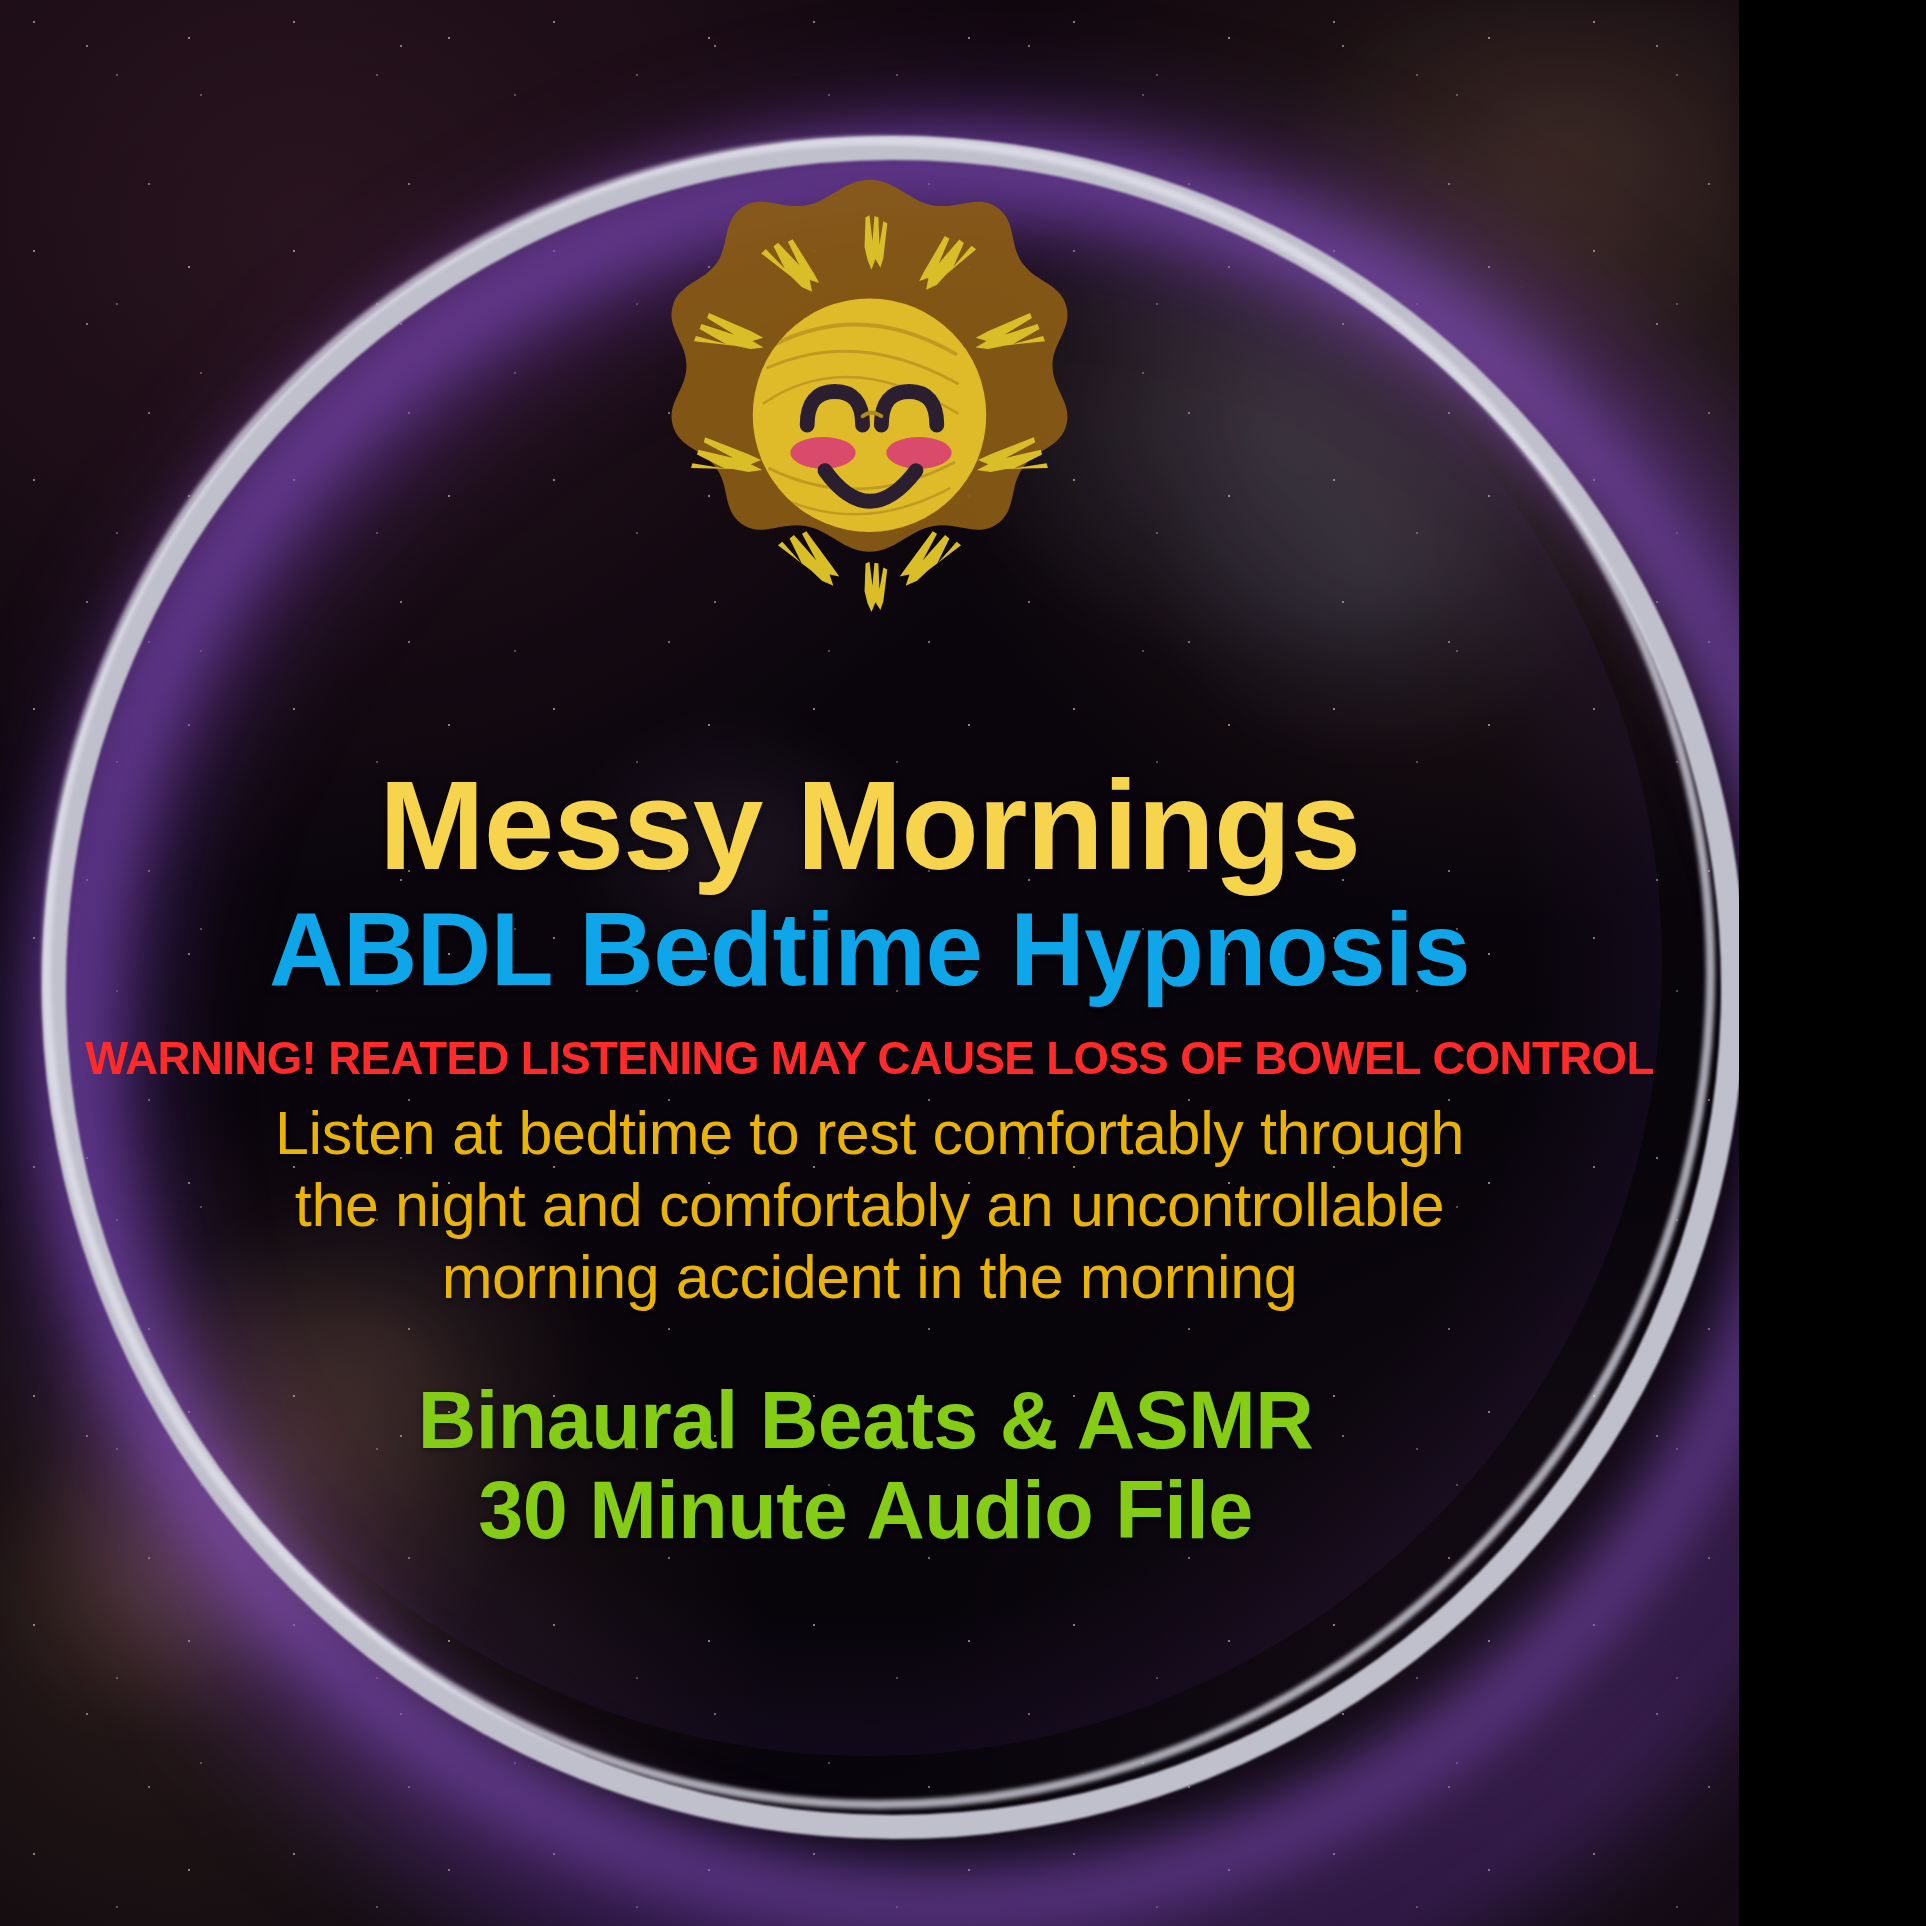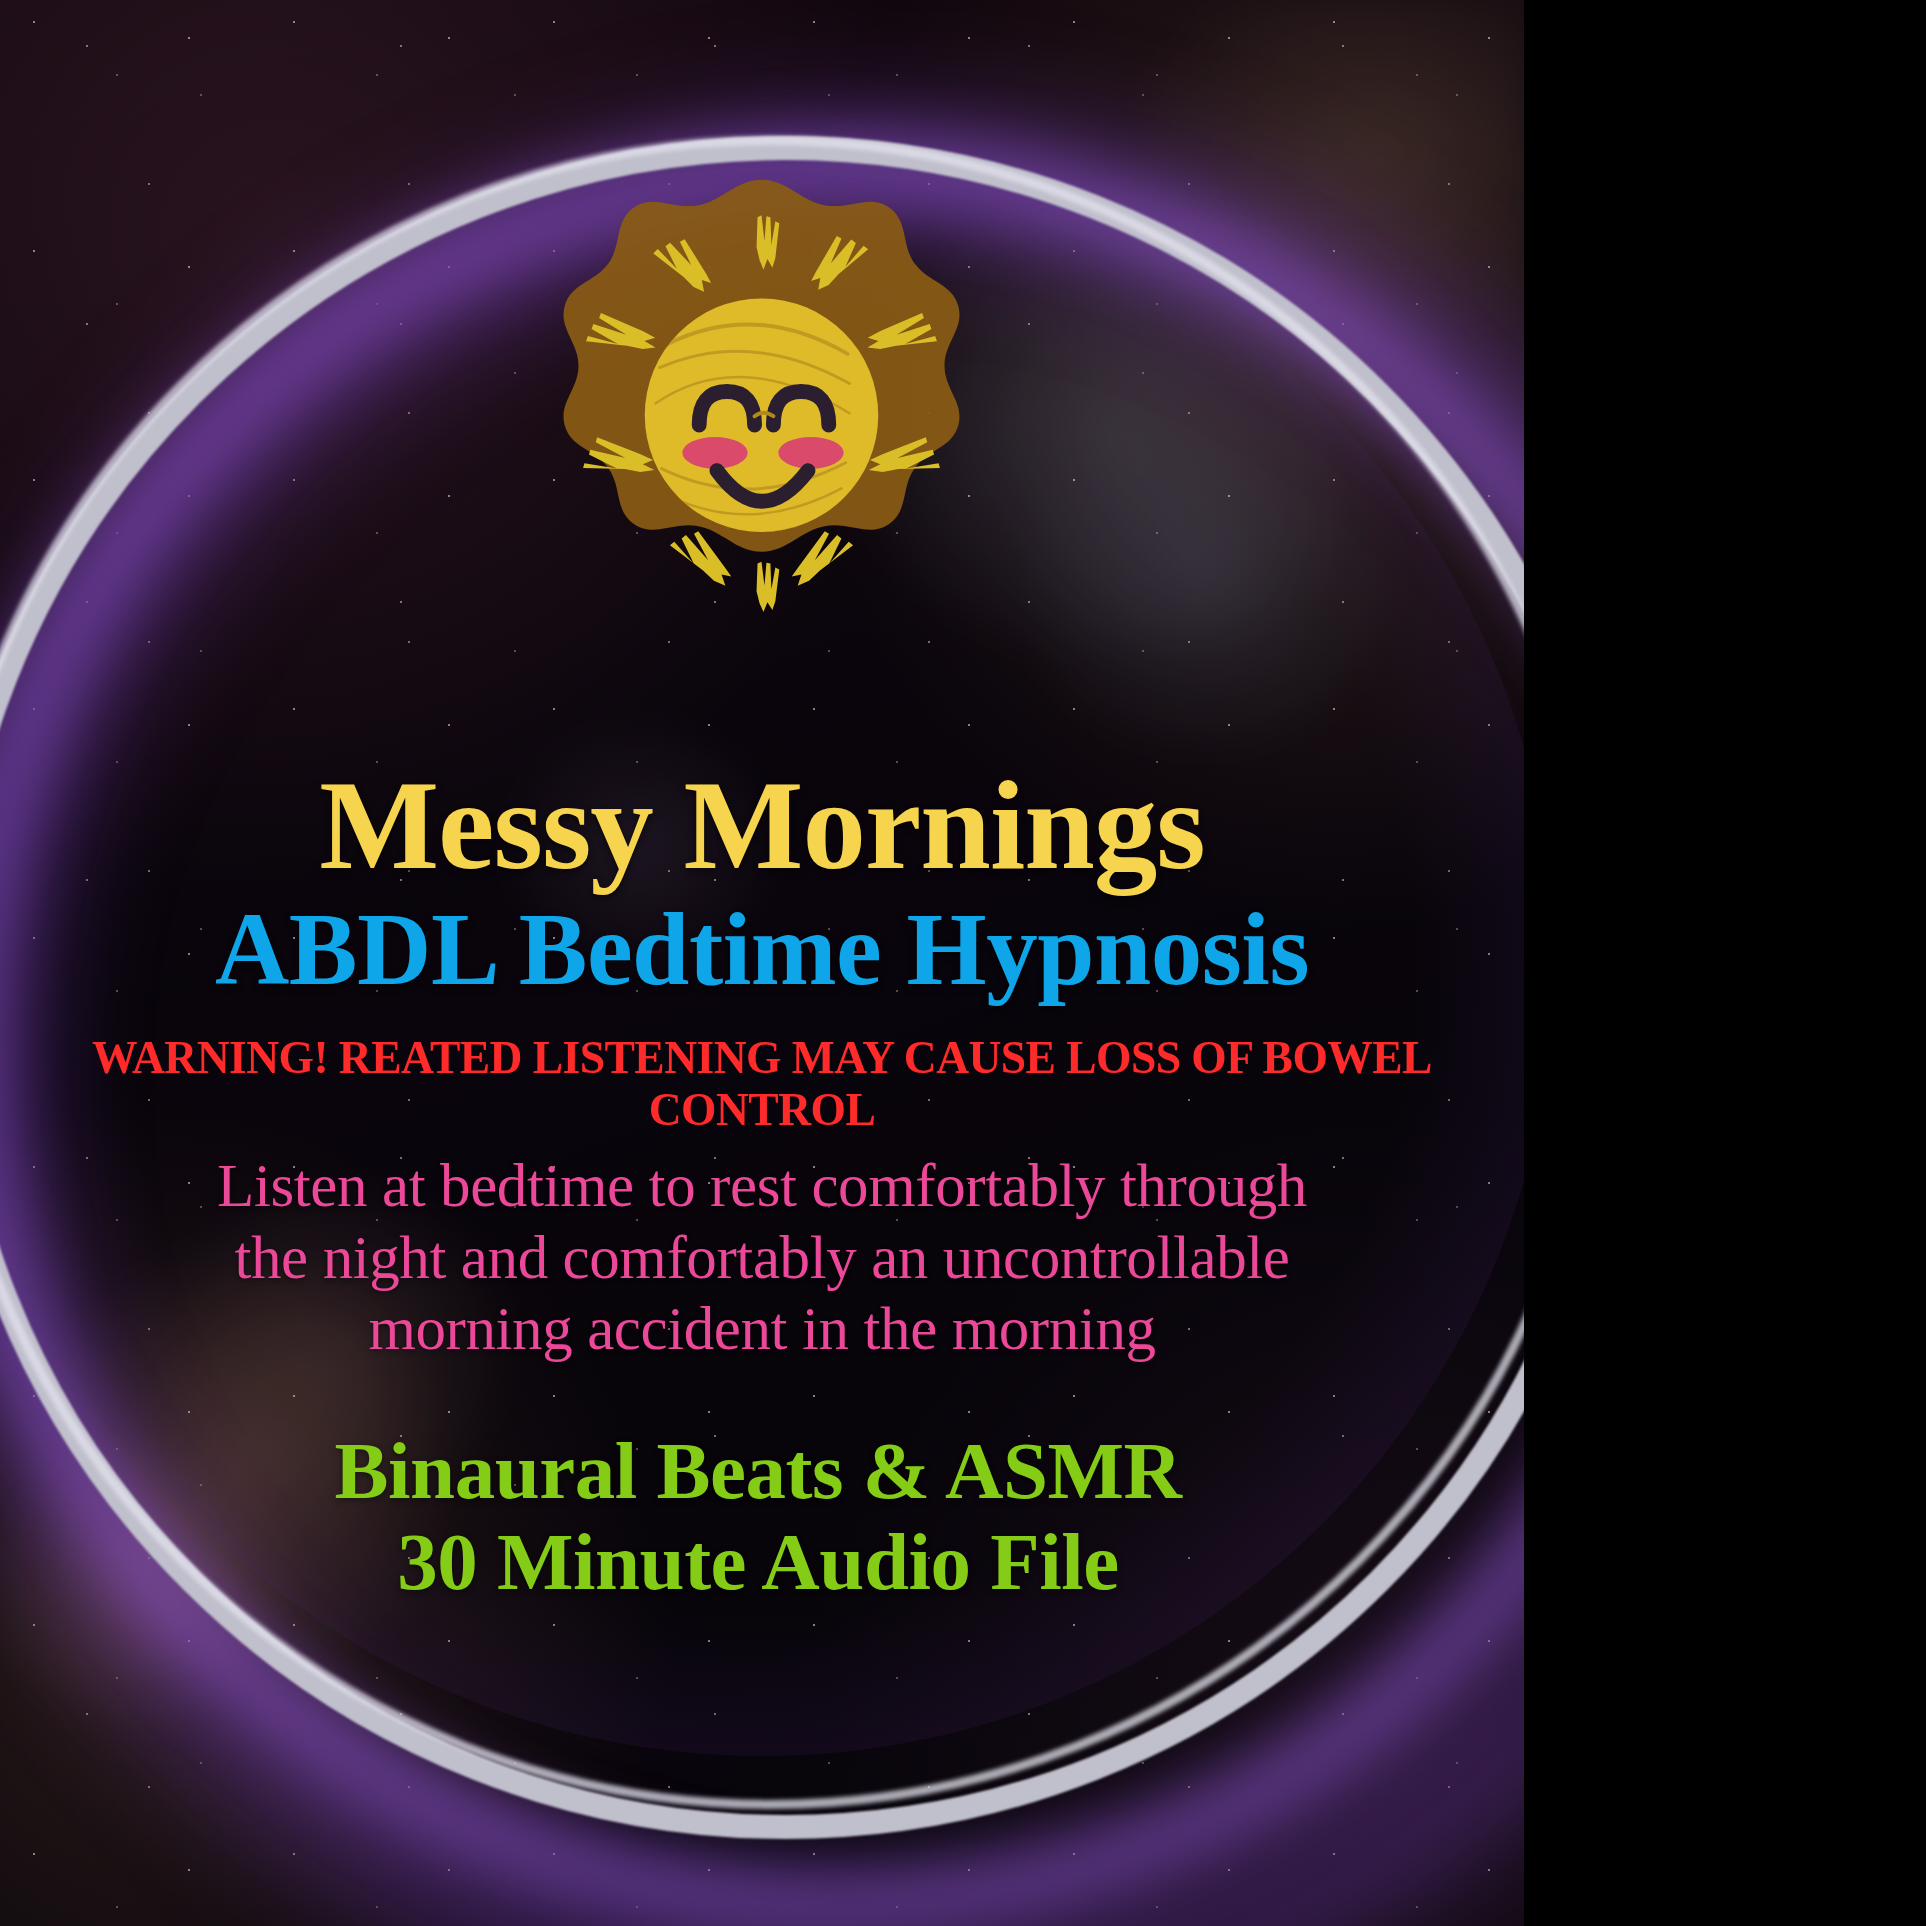--- a/index.html
+++ b/index.html
@@ -2,24 +2,24 @@
 <html><head>
 <meta charset="utf-8">
 <style>
   html, body {
     margin: 0;
     padding: 0;
     background: #000;
   }
   #poster {
     position: relative;
-    width: 1524px;
+    width: 1739px;
     height: 1927px;
     overflow: hidden;
-    font-family: Liberation Serif, serif;
+    font-family: Liberation Sans, sans-serif;
     background: #08050c;
   }
 
   
   .space-base {
     position: absolute;
     inset: 0;
     background:
       radial-gradient(ellipse 70% 55% at 18% 12%,  rgba(60,30,45,0.55) 0%, rgba(20,8,18,0.0) 62%),
       radial-gradient(ellipse 60% 50% at 88% 18%,  rgba(75,52,42,0.50) 0%, rgba(20,8,18,0.0) 60%),
@@ -156,21 +156,21 @@
   .warning {
     color: #FF2A2A;
     font-size: 47px;
     font-weight: 700;
     letter-spacing: -0.6px;
     line-height: 1.1;
     margin: 28px 0 0 0;
     transform: scaleX(0.97);
   }
   .desc {
-    color: #ec4899;
+    color: #eab308;
     font-size: 61px;
     font-weight: 500;
     line-height: 1.18;
     letter-spacing: -0.4px;
     margin: 14px auto 10px auto;
     max-width: 1416px;
     text-shadow: 0 2px 5px rgba(0,0,0,0.45);
   }
   .desc span { display: block; }
   .cta {

